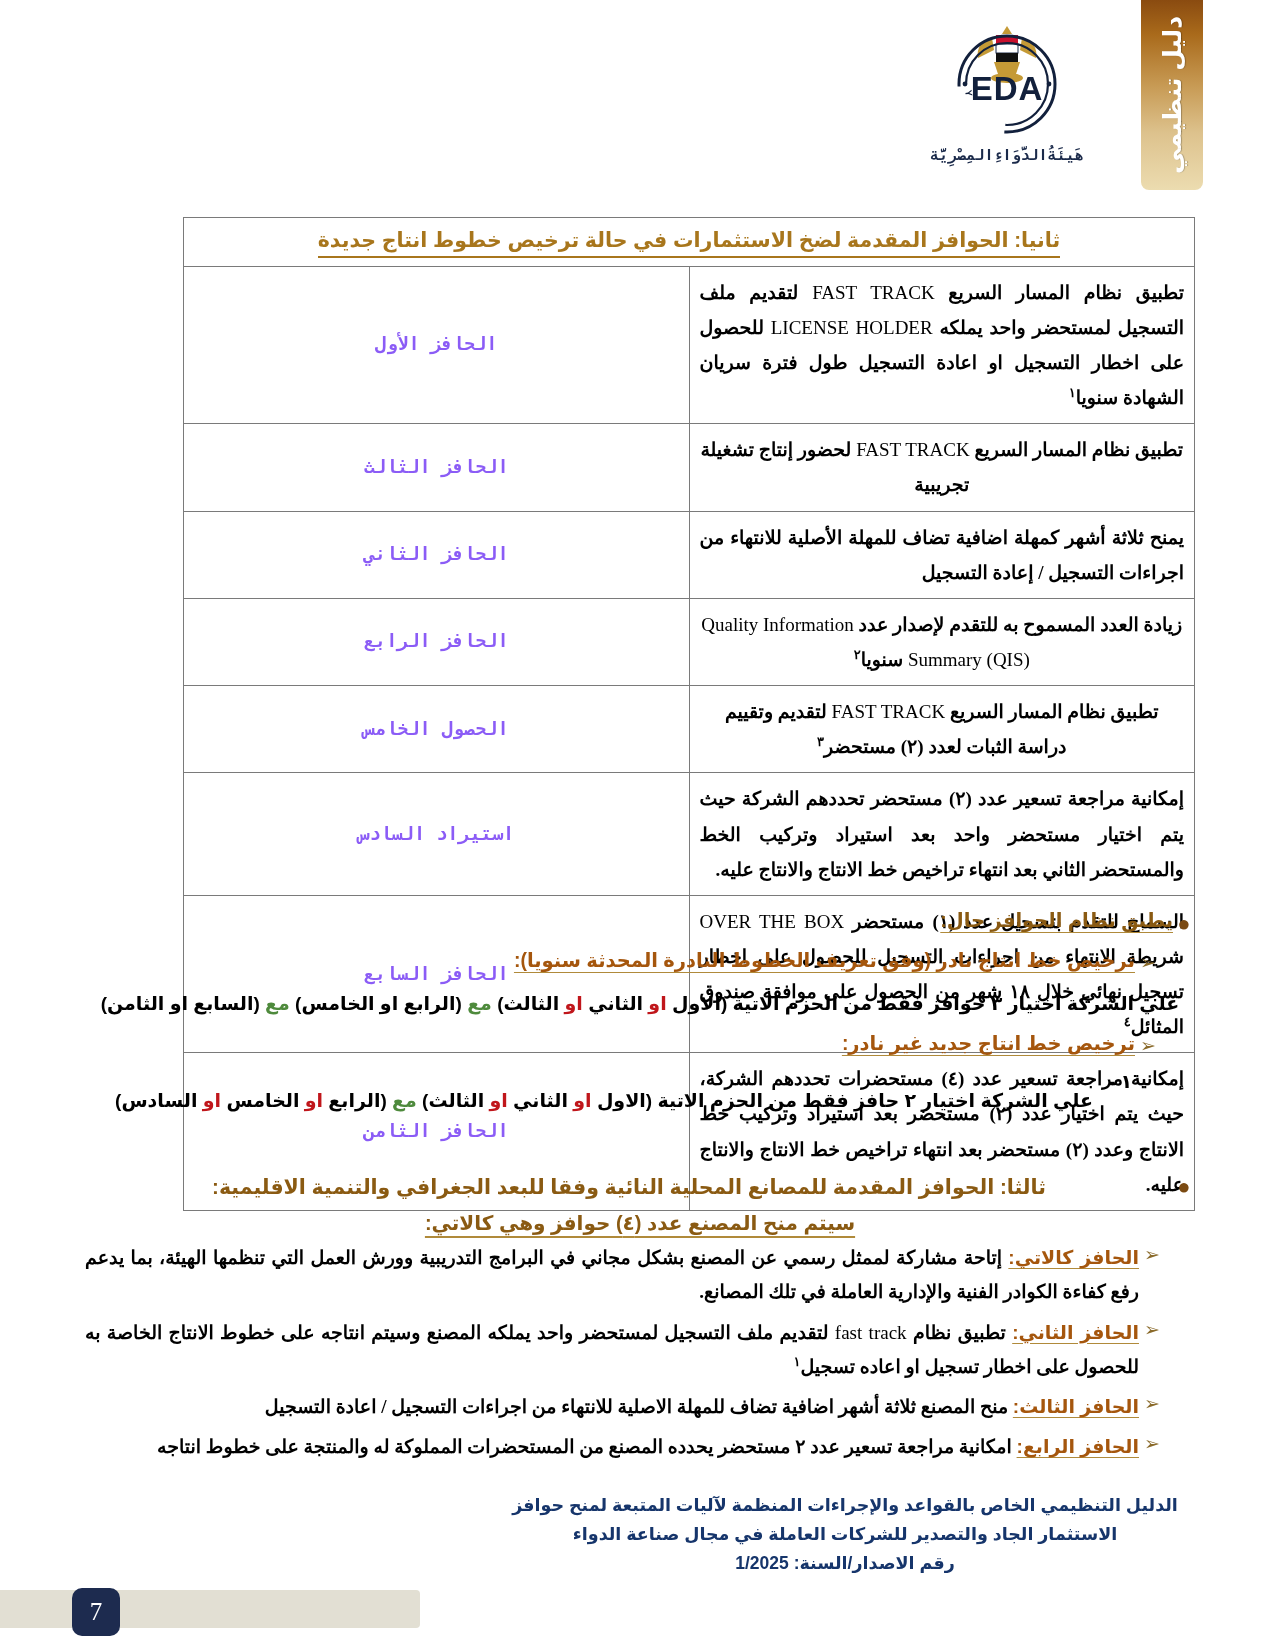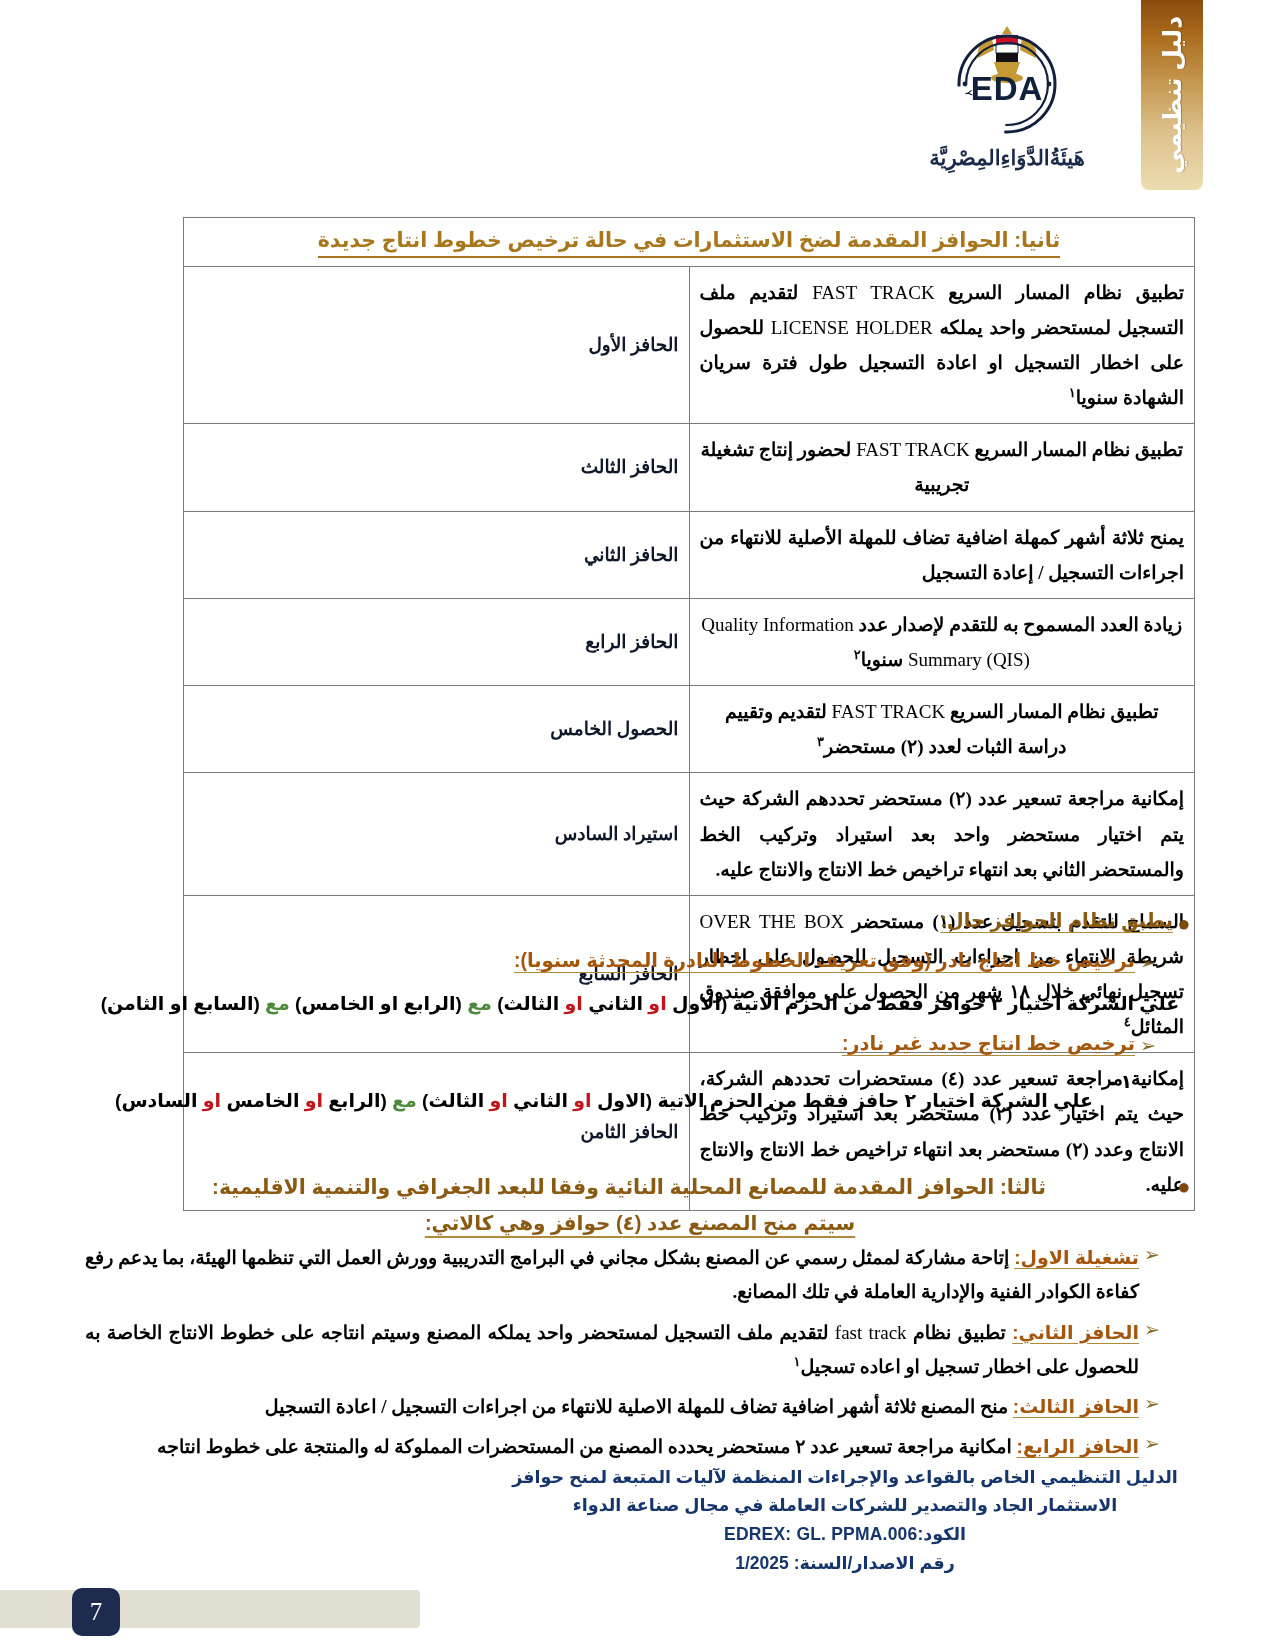--- a/index.html
+++ b/index.html
@@ -28,22 +28,22 @@
     letter-spacing:1px;white-space:nowrap;
     text-shadow:0 1px 1px rgba(0,0,0,.25);
   }
 
   .logo-wrap{
     position:absolute;top:18px;right:178px;width:180px;height:170px;
     display:flex;flex-direction:column;align-items:center;
   }
   .logo-svg{width:150px;height:132px;display:block;}
   .logo-ar{
-    font-family:Liberation Serif, serif;
-    font-weight:bold;font-size:21px;color:#1b2a4a;margin-top:-4px;
+    font-family:Liberation Mono, monospace;
+    font-weight:bold;font-size:15px;color:#1b2a4a;margin-top:-4px;
     letter-spacing:-1px;
   }
 
   
   .tbl-wrap{position:absolute;top:217px;right:80px;width:1208px;}
   table.inc{
     width:1012px;border-collapse:collapse;table-layout:fixed;
     border:1px solid #7a7a7a;
   }
   table.inc td{
@@ -53,23 +53,23 @@
   td.hdr{
     text-align:center;padding:14px 8px 16px;
   }
   .hdr-text{
     font-family:"Liberation Sans","DejaVu Sans",sans-serif;
     font-weight:bold;font-size:20.5px;color:#a8761c;
     border-bottom:2px solid #a8761c;display:inline-block;
     padding-bottom:2px;line-height:1.35;
   }
   td.lbl{
-    width:170px;
-    font-family:Liberation Serif, serif;
-    font-weight:bold;font-size:18.5px;color:#0f172a;
+    width:170px;text-align:center;
+    font-family:Liberation Mono, monospace;
+    font-weight:bold;font-size:18.5px;color:#8b5cf6;
   }
   td.body{
     text-align:justify;text-align-last:right;
     font-weight:bold;font-size:19px;line-height:1.85;
   }
   td.body.ctr{text-align:center;text-align-last:center;}
   .lat{font-family:"Liberation Serif","DejaVu Serif",serif;font-weight:normal;}
   sup.fn{font-size:13px;vertical-align:super;font-weight:bold;}
 
   
@@ -279,40 +279,39 @@
       <span class="bullet">●</span>
       <span class="b-txt" style="text-align:center;">
         <span class="sect-head">ثالثا: الحوافز المقدمة للمصانع المحلية النائية وفقا للبعد الجغرافي والتنمية الاقليمية:</span>
       </span>
     </div>
     <div class="sub-head">سيتم منح المصنع عدد (٤) حوافز وهي كالاتي:</div>
 
     <div id="sec3-items">
         <div class="b-row" style="margin-top: 6px; padding-right: 30px;">
           <span class="arrow">➢</span>
-          <span class="b-txt inc-item"><span class="inc-key">تشغيلة الاول:</span><span> إتاحة مشاركة لممثل رسمي عن المصنع بشكل مجاني في البرامج التدريبية وورش العمل التي تنظمها الهيئة، بما يدعم رفع كفاءة الكوادر الفنية والإدارية العاملة في تلك المصانع.</span></span>
+          <span class="b-txt inc-item"><span class="inc-key">الحافز كالاتي:</span><span> إتاحة مشاركة لممثل رسمي عن المصنع بشكل مجاني في البرامج التدريبية وورش العمل التي تنظمها الهيئة، بما يدعم رفع كفاءة الكوادر الفنية والإدارية العاملة في تلك المصانع.</span></span>
         </div>
         <div class="b-row" style="margin-top: 6px; padding-right: 30px;">
           <span class="arrow">➢</span>
           <span class="b-txt inc-item"><span class="inc-key">الحافز الثاني:</span><span> تطبيق نظام <span class="lat">fast track</span> لتقديم ملف التسجيل لمستحضر واحد يملكه المصنع وسيتم انتاجه على خطوط الانتاج الخاصة به للحصول على اخطار تسجيل او اعاده تسجيل<sup class="fn">١</sup></span></span>
         </div>
         <div class="b-row" style="margin-top: 6px; padding-right: 30px;">
           <span class="arrow">➢</span>
           <span class="b-txt inc-item"><span class="inc-key">الحافز الثالث:</span><span> منح المصنع ثلاثة أشهر اضافية تضاف للمهلة الاصلية للانتهاء من اجراءات التسجيل / اعادة التسجيل</span></span>
         </div>
         <div class="b-row" style="margin-top: 6px; padding-right: 30px;">
           <span class="arrow">➢</span>
           <span class="b-txt inc-item"><span class="inc-key">الحافز الرابع:</span><span> امكانية مراجعة تسعير عدد ٢ مستحضر يحدده المصنع من المستحضرات المملوكة له والمنتجة على خطوط انتاجه</span></span>
         </div>
       </div>
   </div>
 
   <div class="footer">
     <p>الدليل التنظيمي الخاص بالقواعد والإجراءات المنظمة لآليات المتبعة لمنح حوافز</p>
     <p>الاستثمار الجاد والتصدير للشركات العاملة في مجال صناعة الدواء</p>
-    <p class="code">الكود:EDREX: GL. PPMA.006</p>
     <p class="code">رقم الاصدار/السنة: 1/2025</p>
   </div>
 
   <div class="pagebar"></div>
   <div class="pagenum">7</div>
 
 </div>
 
 </body></html>

